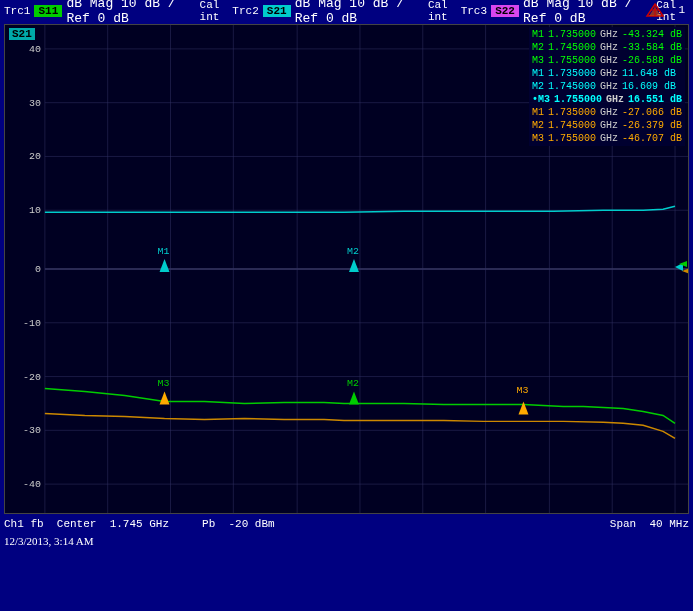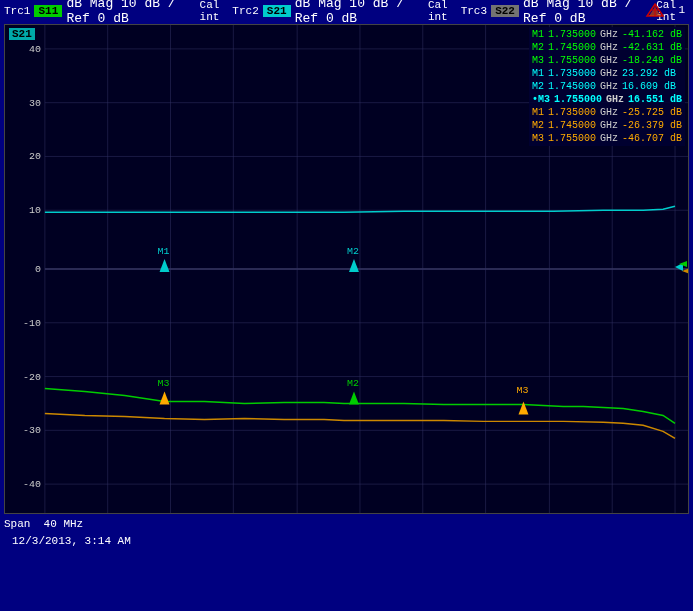--- a/index.html
+++ b/index.html
@@ -32,21 +32,21 @@
     .trace-badge {
       display: inline-block;
       padding: 0 3px;
       font-size: 11px;
       font-weight: bold;
       min-width: 28px;
       text-align: center;
     }
     .badge-s11 { background: #00cc00; color: #000; }
     .badge-s21 { background: #00cccc; color: #000; }
-    .badge-s22 { background: #737373; color: #000; }
+    .badge-s22 { background: #d946ef; color: #000; }
     .trace-info {
       color: #ffffff;
       font-size: 13px;
     }
     .cal-int {
       color: #ffffff;
       font-size: 11px;
       margin-left: 2px;
     }
     .channel-num {
@@ -103,24 +103,25 @@
       background: #000080;
       padding: 2px 4px;
       font-size: 11px;
       color: #ffffff;
       display: flex;
       justify-content: space-between;
       height: 18px;
     }
     .date-bar {
       background: #000080;
-      padding: 1px 12px;
+      padding: 1px 4px;
       font-size: 11px;
       color: #ffffff;
       height: 16px;
+      font-family: Liberation Serif, serif;
     }
   </style>
 </head>
 <body>
 
 <div class="top-bar">
   <div class="trace-row">
     <span class="trace-label">Trc1</span>
     <span class="trace-badge badge-s11">S11</span>
     <span class="trace-info">dB Mag  10 dB /  Ref 0 dB</span>
@@ -214,76 +215,84 @@
   </svg>
 
   <div class="s21-label">S21</div>
 
   <div class="marker-info" style="font-size:10px; line-height:13px; right:3px; top:2px; background:rgba(0,0,50,0.85); padding:1px 3px;">
 
     <div class="mi-row mi-m1">
       <span>M1</span>
       <span style="color:#00ff00;">1.735000</span>
       <span style="color:#cccccc;">GHz</span>
-      <span style="color:#00ff00;">-41.162 dB</span>
+      <span style="color:#00ff00;">-43.324 dB</span>
     </div>
     <div class="mi-row" style="color:#00ff00;">
       <span>M2</span>
       <span>1.745000</span>
       <span style="color:#cccccc;">GHz</span>
-      <span>-42.631 dB</span>
+      <span>-33.584 dB</span>
     </div>
     <div class="mi-row" style="color:#00ff00;">
       <span>M3</span>
       <span>1.755000</span>
       <span style="color:#cccccc;">GHz</span>
-      <span>-18.249 dB</span>
+      <span>-26.588 dB</span>
     </div>
 
     <div class="mi-row" style="color:#00ffff;">
       <span>M1</span>
       <span>1.735000</span>
       <span style="color:#cccccc;">GHz</span>
-      <span>23.292 dB</span>
+      <span>11.648 dB</span>
     </div>
     <div class="mi-row" style="color:#00ffff;">
       <span>M2</span>
       <span>1.745000</span>
       <span style="color:#cccccc;">GHz</span>
       <span>16.609 dB</span>
     </div>
     <div class="mi-row" style="color:#00ffff;font-weight:bold;">
       <span>•M3</span>
       <span>1.755000</span>
       <span style="color:#cccccc;">GHz</span>
       <span>16.551 dB</span>
     </div>
 
     <div class="mi-row" style="color:#ffaa00;">
       <span>M1</span>
       <span>1.735000</span>
       <span style="color:#cccccc;">GHz</span>
-      <span>-25.725 dB</span>
+      <span>-27.066 dB</span>
     </div>
     <div class="mi-row" style="color:#ffaa00;">
       <span>M2</span>
       <span>1.745000</span>
       <span style="color:#cccccc;">GHz</span>
       <span>-26.379 dB</span>
     </div>
     <div class="mi-row" style="color:#ffaa00;">
       <span>M3</span>
       <span>1.755000</span>
       <span style="color:#cccccc;">GHz</span>
       <span>-46.707 dB</span>
     </div>
   </div>
 </div>
 
 <div class="bottom-bar">
+  <span>
+    <span>Ch1  fb</span>&nbsp;
+    <span>Center</span>&nbsp;
+    <span>1.745 GHz</span>
+    &nbsp;&nbsp;&nbsp;
+    <span>Pb</span>&nbsp;
+    <span>-20 dBm</span>
+  </span>
   <span>
     <span>Span</span>&nbsp;
     <span>40 MHz</span>
   </span>
 </div>
 <div class="date-bar">
   <span>12/3/2013, 3:14 AM</span>
 </div>
 
 </body></html>

